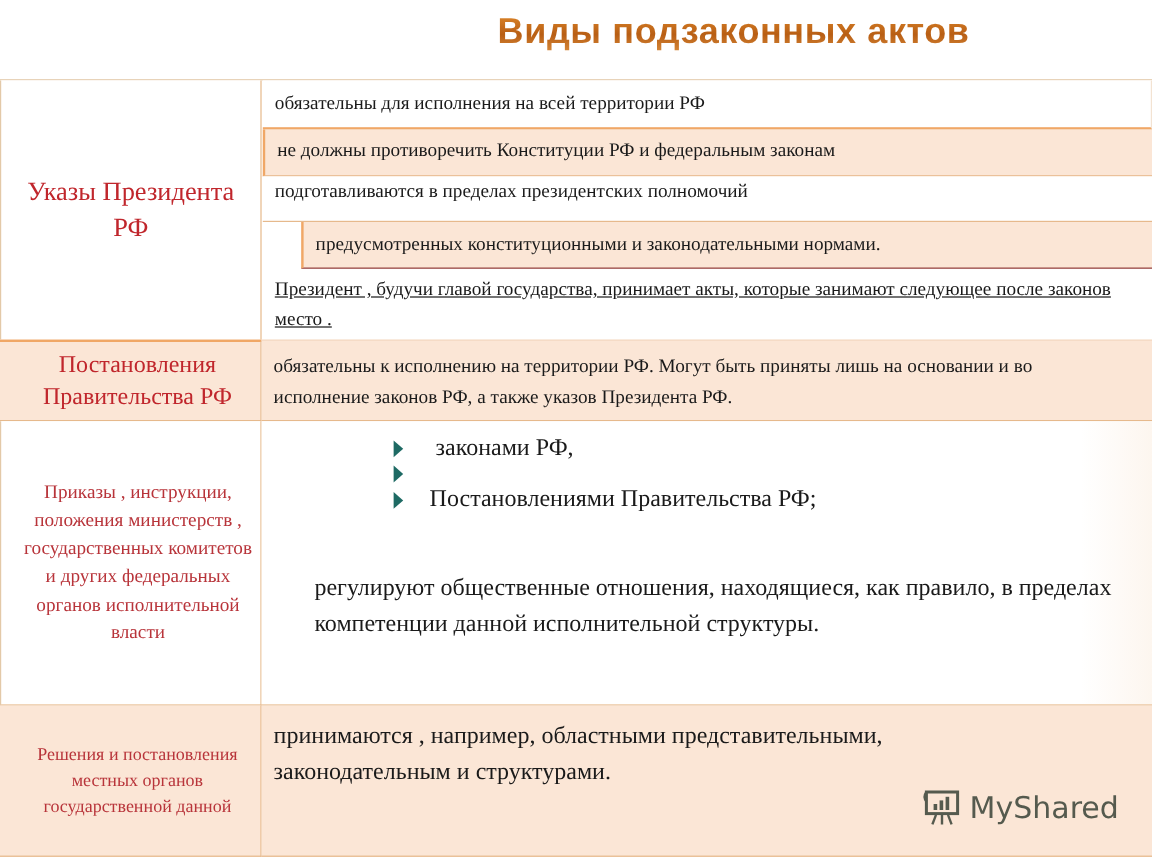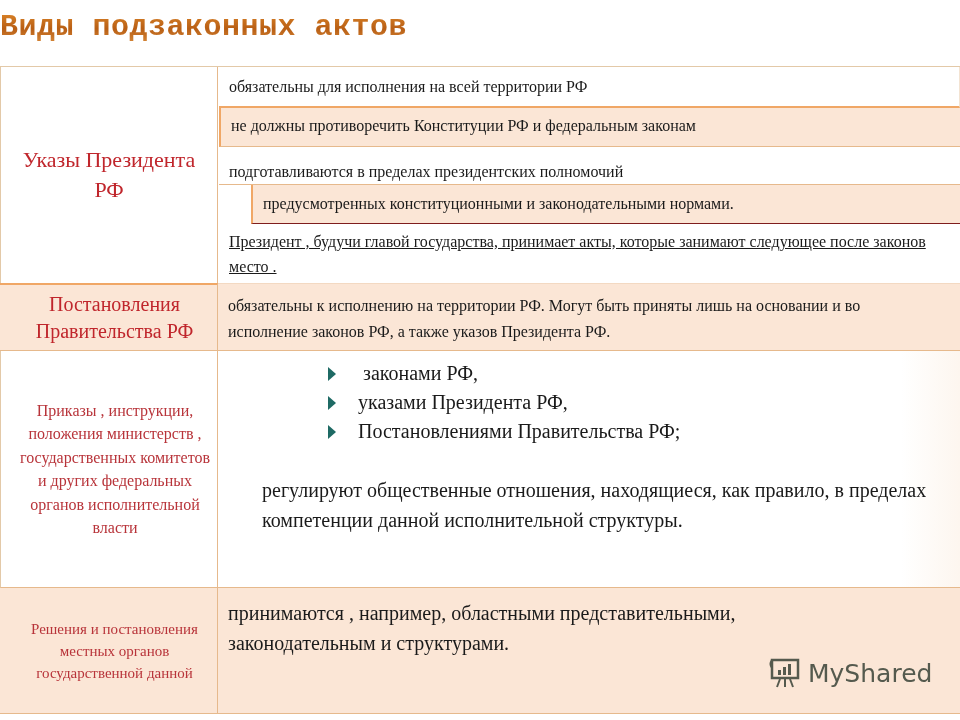--- a/index.html
+++ b/index.html
@@ -1,17 +1,17 @@
 <!DOCTYPE html>
 <html><head>
 <meta charset="utf-8">
 <style>
   html, body { margin:0; padding:0; }
   body { width:960px; height:720px; background:#ffffff; position:relative; overflow:hidden; font-family:"Liberation Serif", serif; }
-  .title { position:absolute; left:0; top:10px; width:808px; text-align:left; font-family:Liberation Mono, monospace; font-weight:bold; font-size:30px; color:#c7701f; letter-spacing:0.5px;
+  .title { position:absolute; left:0; top:10px; width:808px; text-align:right; font-family:Liberation Sans, sans-serif; font-weight:bold; font-size:30px; color:#c7701f; letter-spacing:0.5px;
            background:linear-gradient(180deg,#e08a2c 0%,#b85e14 55%,#d88a3a 100%); -webkit-background-clip:text; background-clip:text; -webkit-text-fill-color:transparent; }
   .cell { position:absolute; box-sizing:border-box; }
   .lbl { display:flex; align-items:center; justify-content:center; text-align:center; color:#c0262c; border-right:1px solid #e6b98c;padding-left:12px; }
   .frame { position:absolute; left:0; top:66px; width:960px; height:648px; border-top:1px solid #e3c9a8; border-bottom:1px solid #e3c9a8; box-sizing:border-box; }
   .peach { background:#fbe6d6; }
   .white { background:#ffffff; }
   .txt { color:#1a1a1a; font-size:16px; line-height:26px; padding-left:10px; }
   .bul-list { list-style:none; margin:0; padding:0; }
   .bul-item { display:flex; align-items:center; font-size:20px; line-height:29px; color:#1a1a1a; }
   .bul-arrow { display:inline-block; width:0; height:0; border-top:7px solid transparent; border-bottom:7px solid transparent; border-left:8px solid #1e6a64; margin-right:22px; }
@@ -27,21 +27,21 @@
 
 <div class="cell lbl white" style="left:0; top:67px; width:218px; height:216px; font-weight:normal; font-size:22px; line-height:30px; padding:0 8px; border-left:1px solid #e3c9a8;">
   <span style="display:block; width:190px;">Указы Президента РФ</span>
 </div>
 <div class="cell white txt" style="left:219px; top:67px; width:741px; height:41px; padding-top:7px; border-bottom:2px solid #f0a766; border-right:1px solid #f3e3d2;">
   <span>обязательны для исполнения на всей территории РФ</span>
 </div>
 <div class="cell peach txt" style="left:219px; top:108px; width:741px; height:39px; padding-top:5px; border-bottom:1px solid #e6b98c; border-left:2px solid #f0a766;">
   <span>не должны противоречить Конституции РФ и федеральным законам</span>
 </div>
-<div class="cell white txt" style="left:219px; top:147px; width:741px; height:38px; padding-top:12px; border-bottom:1px solid #e6b98c;">
+<div class="cell white txt" style="left:219px; top:147px; width:741px; height:38px; padding-top:0; border-bottom:1px solid #e6b98c;">
   <span>подготавливаются в пределах президентских полномочий</span>
 </div>
 <div class="cell peach txt" style="left:219px; top:185px; width:741px; height:39px; padding-top:6px; border-bottom:1px solid #7f1d1d; border-left:2px solid #f0a766;margin-left:32px;">
   <span>предусмотренных конституционными и законодательными нормами.</span>
 </div>
 <div class="cell white txt" style="left:219px; top:224px; width:769px; height:59px; padding-top:5px; padding-right:40px; line-height:25px;text-decoration:underline;">
   <span style="display:block; width:700px;">Президент , будучи главой государства, принимает акты, которые занимают следующее после законов место .</span>
 </div>
 
 <div class="cell lbl peach" style="left:0; top:283px; width:218px; height:68px; font-size:20px; line-height:27px; border-top:2px solid #f0a766; border-bottom:1px solid #e6b98c;">
@@ -55,21 +55,20 @@
   <span style="display:block; width:200px;">Приказы , инструкции, положения министерств , государственных комитетов и других федеральных органов исполнительной власти</span>
 </div>
 <div class="cell white" style="left:218px; top:351px; width:742px; height:237px; padding:8px 0 0 110px; border-bottom:1px solid #e6b98c; background:linear-gradient(90deg,#fff 0%,#fff 92%,#fdf6ef 100%);">
   <ul class="bul-list">
     <li class="bul-item">
         <span class="bul-arrow"></span>
         <span style="white-space:pre;"> законами РФ,</span>
       </li>
     <li class="bul-item">
         <span class="bul-arrow"></span>
-        <span>указами Президента РФ,</span>
       </li>
     <li class="bul-item">
         <span class="bul-arrow"></span>
         <span>Постановлениями Правительства РФ;</span>
       </li>
   </ul>
   <div style="position:absolute; left:44px; top:124px; width:700px; font-size:20px; line-height:30px; color:#1a1a1a;">регулируют общественные отношения, находящиеся, как правило, в пределах компетенции данной исполнительной структуры.</div>
 </div>
 
 <div class="cell lbl peach" style="left:0; top:588px; width:218px; height:126px; font-size:15px; line-height:22px; color:#b8343a; border-bottom:1px solid #e6b98c;">

